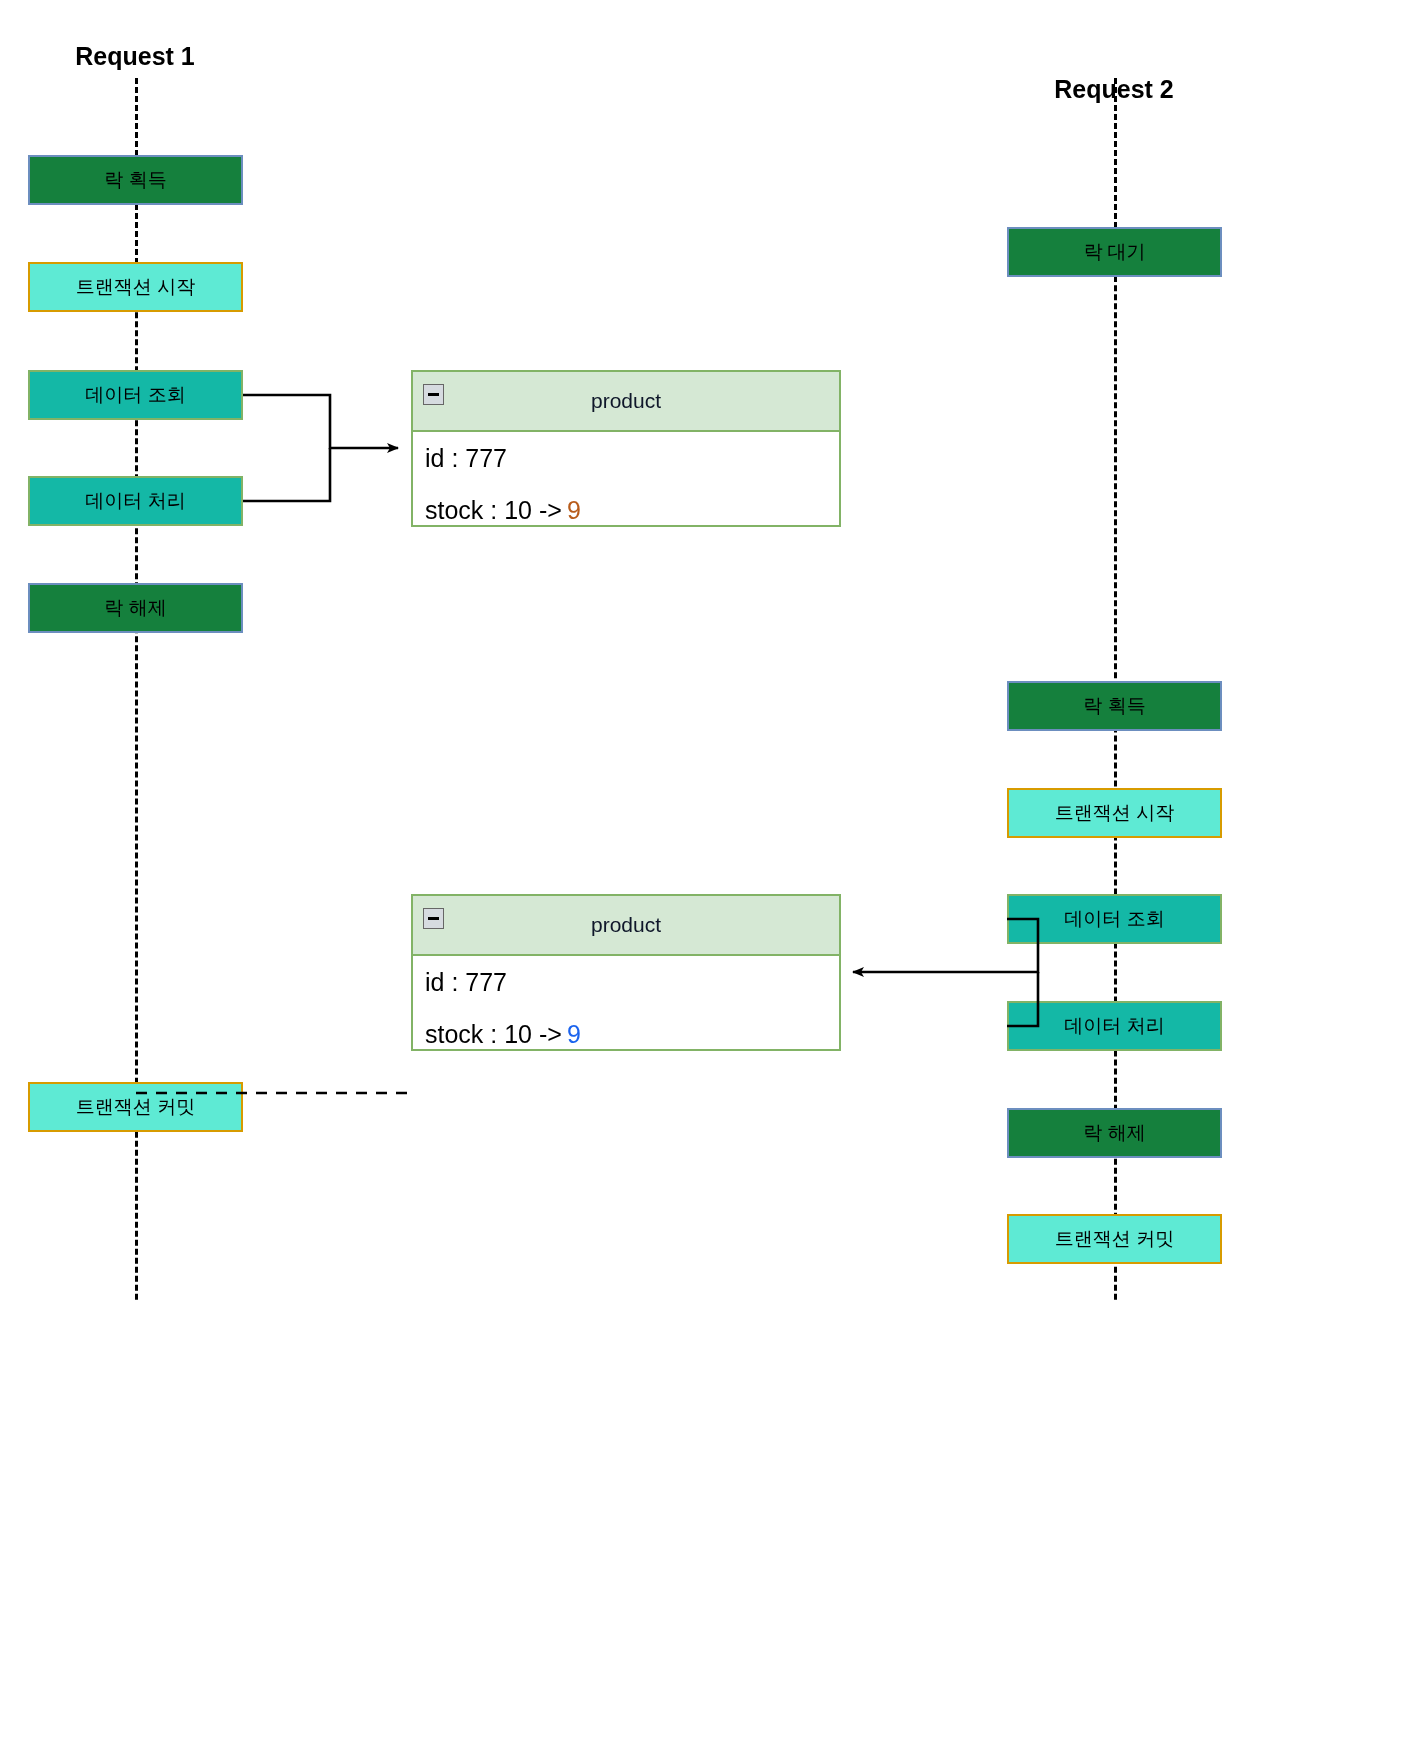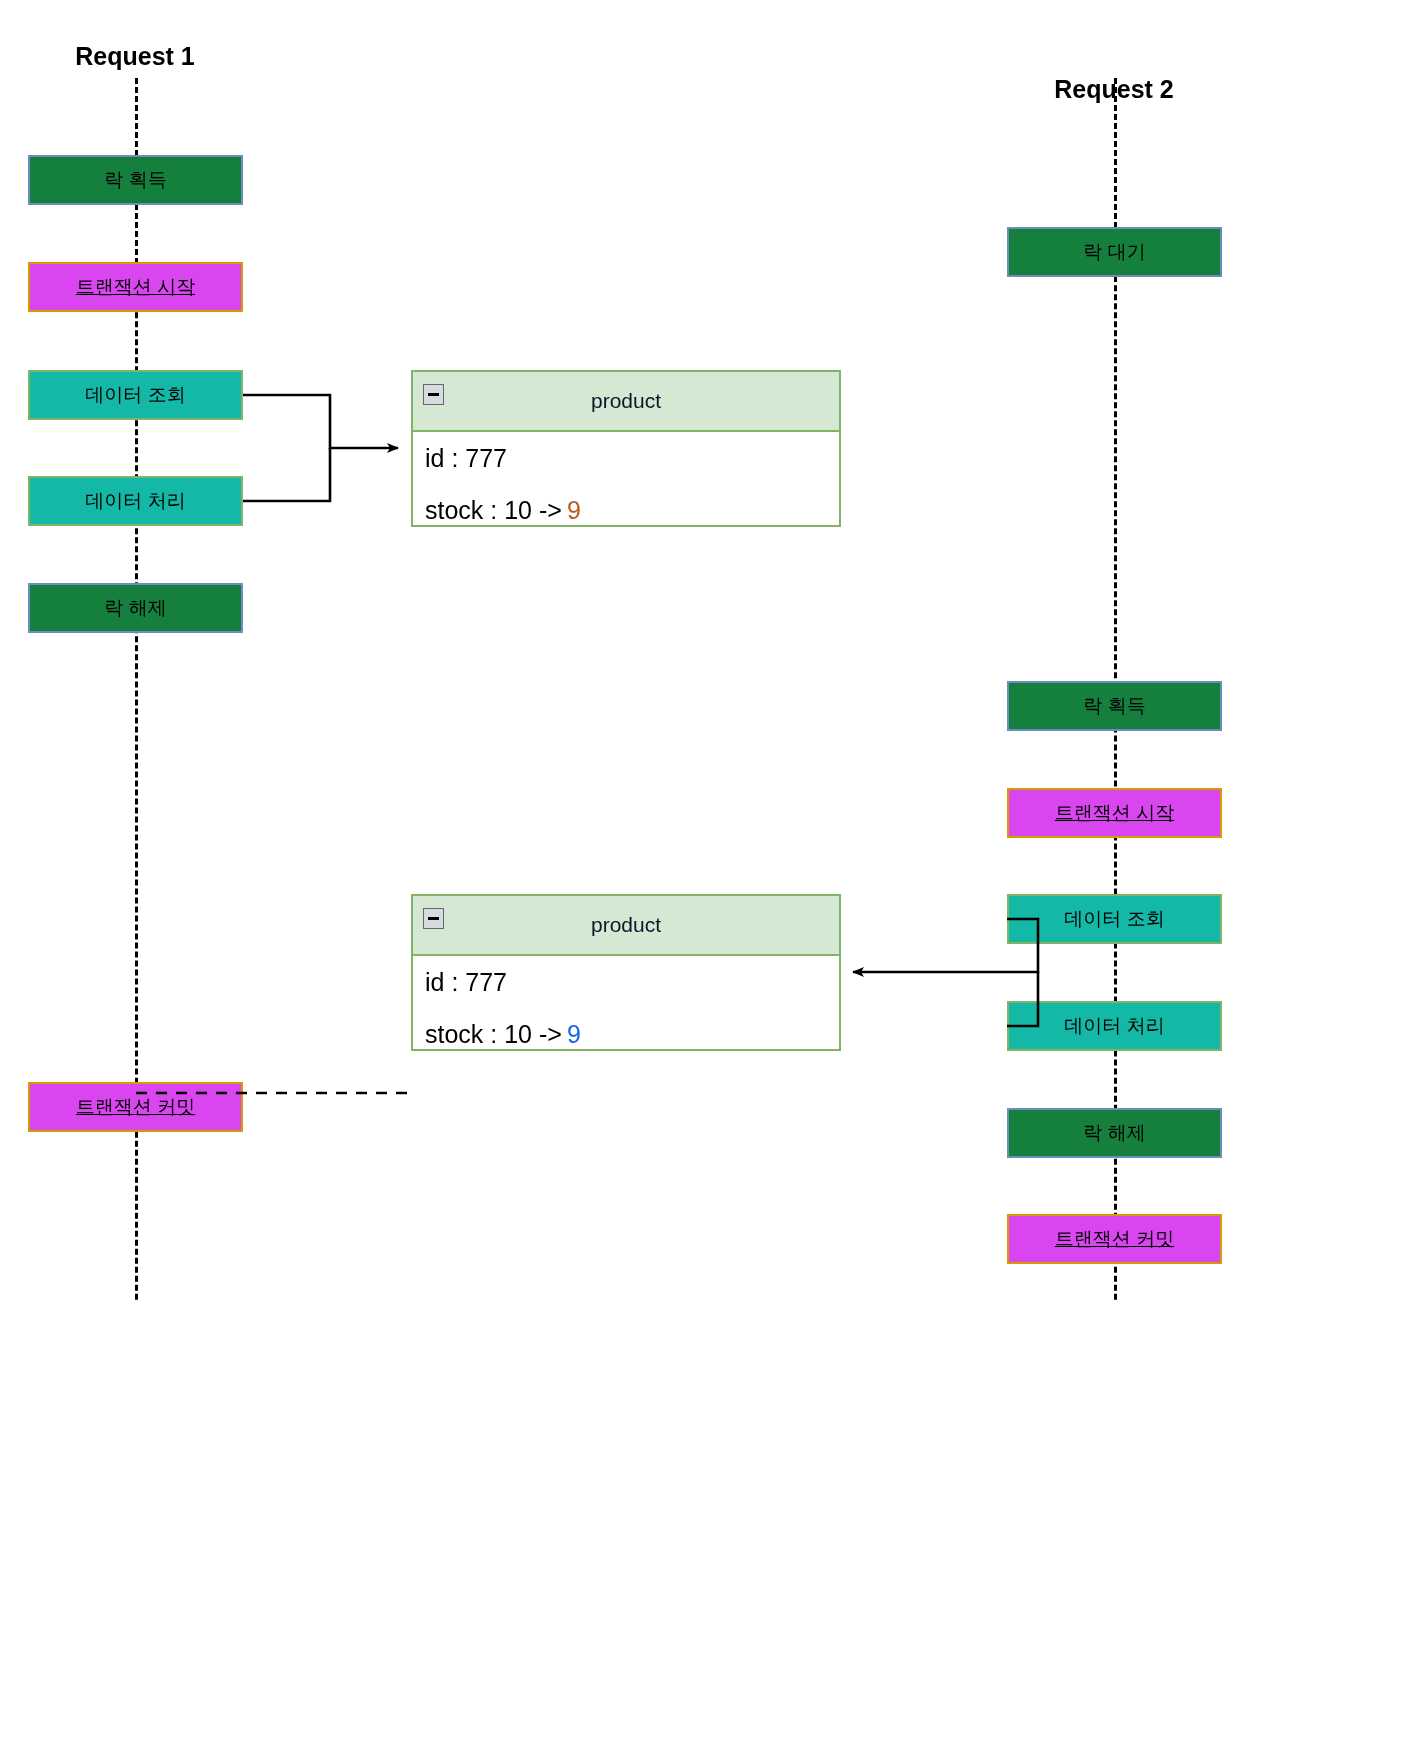--- a/index.html
+++ b/index.html
@@ -11,21 +11,21 @@
 
   .col-title{position:absolute;font-size:25px;font-weight:bold;color:#000;
              text-align:center;white-space:nowrap;}
 
   .lifeline{position:absolute;width:0;border-left:3px dashed #000;}
 
   .nodebox{position:absolute;box-sizing:border-box;border:2px solid #000;
            display:flex;align-items:center;justify-content:center;
            font-size:19px;color:#000;text-align:center;}
   .n-blue{background:#15803d;border-color:#6c8ebf;}
-  .n-orange{background:#d946ef;border-color:#d79b00;text-decoration:underline;}
+  .n-orange{background:#5eead4;border-color:#d79b00;}
   .n-green{background:#14b8a6;border-color:#82b366;}
 
   .entity{position:absolute;box-sizing:border-box;border:2px solid #82b366;
           background:#ffffff;}
   .entity-head{position:relative;height:58px;background:#d5e8d4;
                border-bottom:2px solid #82b366;
                display:flex;align-items:center;justify-content:center;
                font-size:21px;color:#0f172a;}
   .collapse-icon{position:absolute;left:10px;top:12px;width:21px;height:21px;
                  box-sizing:border-box;border:1px solid #666;background:#d6dbe0;
@@ -56,21 +56,21 @@
   <div class="nodebox n-orange" style="left:28px;top:262px;width:215px;height:50px;">트랜잭션 시작</div>
 
   <div class="nodebox n-green" style="left:28px;top:370px;width:215px;height:50px;">데이터 조회</div>
 
   <div class="nodebox n-green" style="left:28px;top:476px;width:215px;height:50px;">데이터 처리</div>
 
   <div class="nodebox n-blue" style="left:28px;top:583px;width:215px;height:50px;">락 해제</div>
 
   <div class="nodebox n-orange" style="left:28px;top:1082px;width:215px;height:50px;">트랜잭션 커밋</div>
 
-  <div class="nodebox n-blue" style="left:1007px;top:227px;width:215px;height:50px;">락 대기</div>
+  <div class="nodebox n-blue" style="left:1007px;top:227px;width:215px;height:50px;font-family:Liberation Serif, serif;">락 대기</div>
 
   <div class="nodebox n-blue" style="left:1007px;top:681px;width:215px;height:50px;">락 획득</div>
 
   <div class="nodebox n-orange" style="left:1007px;top:788px;width:215px;height:50px;">트랜잭션 시작</div>
 
   <div class="nodebox n-green" style="left:1007px;top:894px;width:215px;height:50px;">데이터 조회</div>
 
   <div class="nodebox n-green" style="left:1007px;top:1001px;width:215px;height:50px;">데이터 처리</div>
 
   <div class="nodebox n-blue" style="left:1007px;top:1108px;width:215px;height:50px;">락 해제</div>

